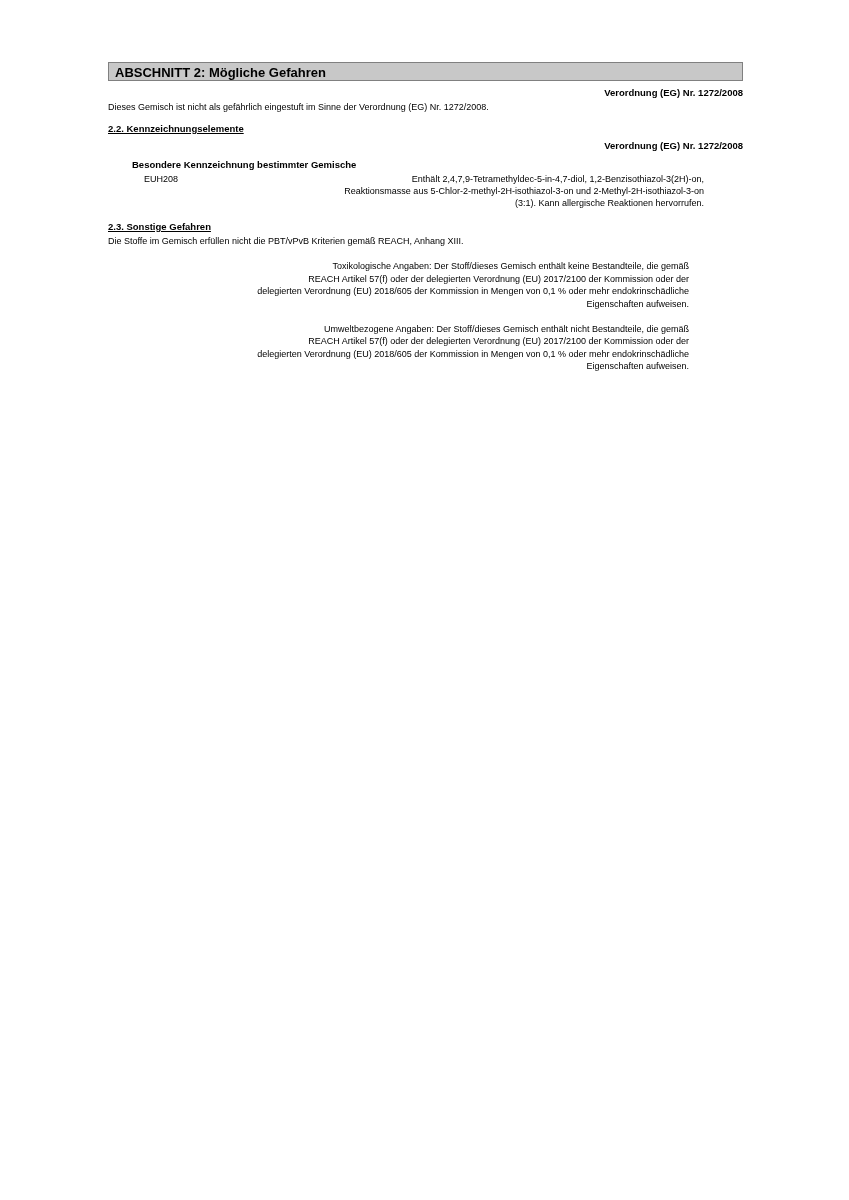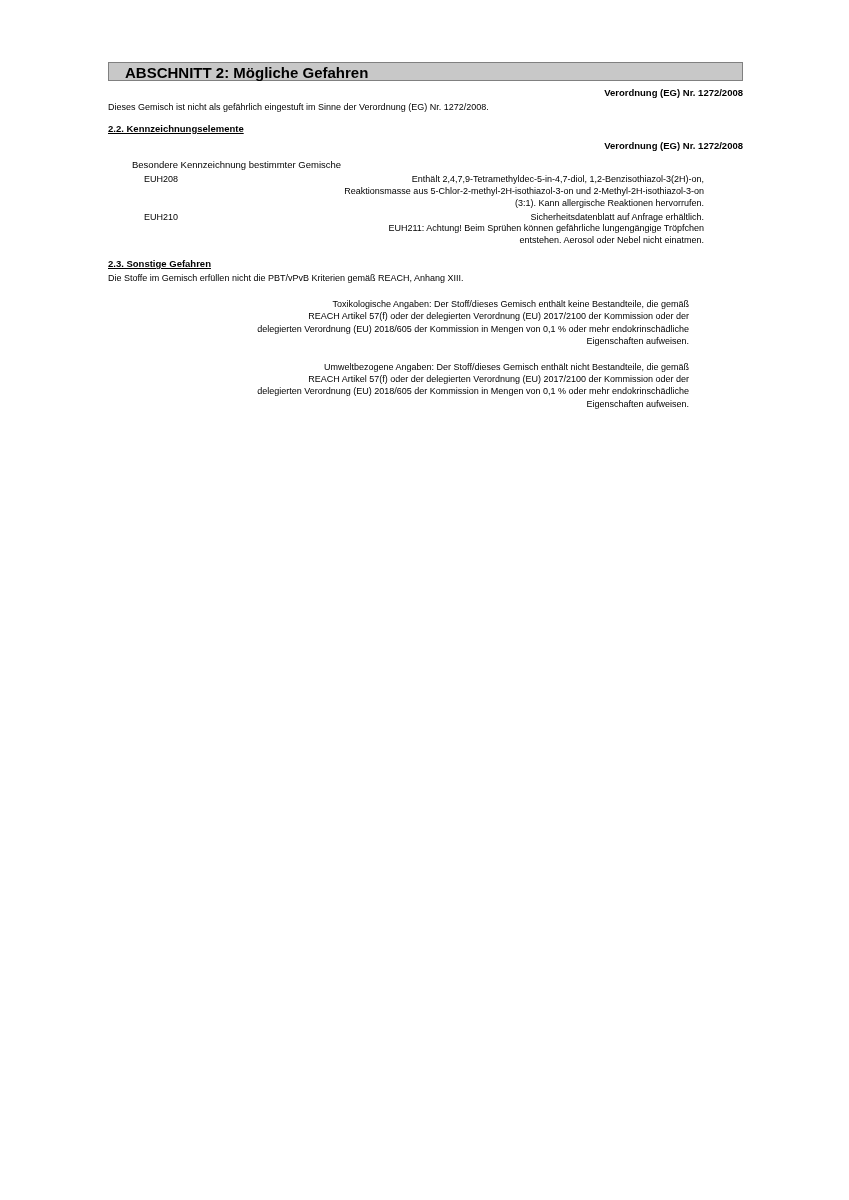--- a/index.html
+++ b/index.html
@@ -27,43 +27,43 @@
     position: absolute;
     left: 108px;
     top: 62px;
     width: 635px;
   }
   .section-banner {
     background: #c8c8c8;
     border: 1px solid #808080;
     height: 19px;
     line-height: 19px;
-    padding-left: 16px;
-    font-size: 15px;
+    padding-left: 6px;
+    font-size: 13px;
     font-weight: bold;
     box-sizing: border-box;
     width: 635px;
   }
   .sub-heading {
     font-size: 9.5px;
     font-weight: bold;
     text-decoration: underline;
     margin-top: 9px;
     margin-bottom: 0;
   }
   .lvl2-heading {
     font-size: 9.5px;
     font-weight: bold;
     margin-top: 6px;
     margin-left: 14px;
     text-align: right;
   }
   .lvl3-heading {
     font-size: 9.5px;
-    font-weight: normal;
+    font-weight: bold;
     margin-top: 8px;
     margin-left: 24px;
   }
   .body-text {
     font-size: 9px;
     margin-top: 4px;
     line-height: 1.32;
   }
   .euh-table {
     margin-top: 4px;
@@ -122,28 +122,20 @@
     <table class="euh-table">
       <tbody>
         <tr>
           <td class="euh-code">EUH208</td>
           <td class="euh-text">
             <span class="para-line">Enthält 2,4,7,9-Tetramethyldec-5-in-4,7-diol, 1,2-Benzisothiazol-3(2H)-on,</span>
             <span class="para-line">Reaktionsmasse aus 5-Chlor-2-methyl-2H-isothiazol-3-on und 2-Methyl-2H-isothiazol-3-on</span>
             <span class="para-line">(3:1). Kann allergische Reaktionen hervorrufen.</span>
           </td>
         </tr>
-        <tr>
-          <td class="euh-code">EUH210</td>
-          <td class="euh-text">
-            <span class="para-line">Sicherheitsdatenblatt auf Anfrage erhältlich.</span>
-            <span class="para-line">EUH211: Achtung! Beim Sprühen können gefährliche lungengängige Tröpfchen</span>
-            <span class="para-line">entstehen. Aerosol oder Nebel nicht einatmen.</span>
-          </td>
-        </tr>
       </tbody>
     </table>
 
     <div class="sub-heading">2.3. Sonstige Gefahren</div>
 
     <div class="body-text">Die Stoffe im Gemisch erfüllen nicht die PBT/vPvB Kriterien gemäß REACH, Anhang XIII.</div>
 
     <div class="para">
       <span class="para-line">Toxikologische Angaben: Der Stoff/dieses Gemisch enthält keine Bestandteile, die gemäß</span>
       <span class="para-line">REACH Artikel 57(f) oder der delegierten Verordnung (EU) 2017/2100 der Kommission oder der</span>

